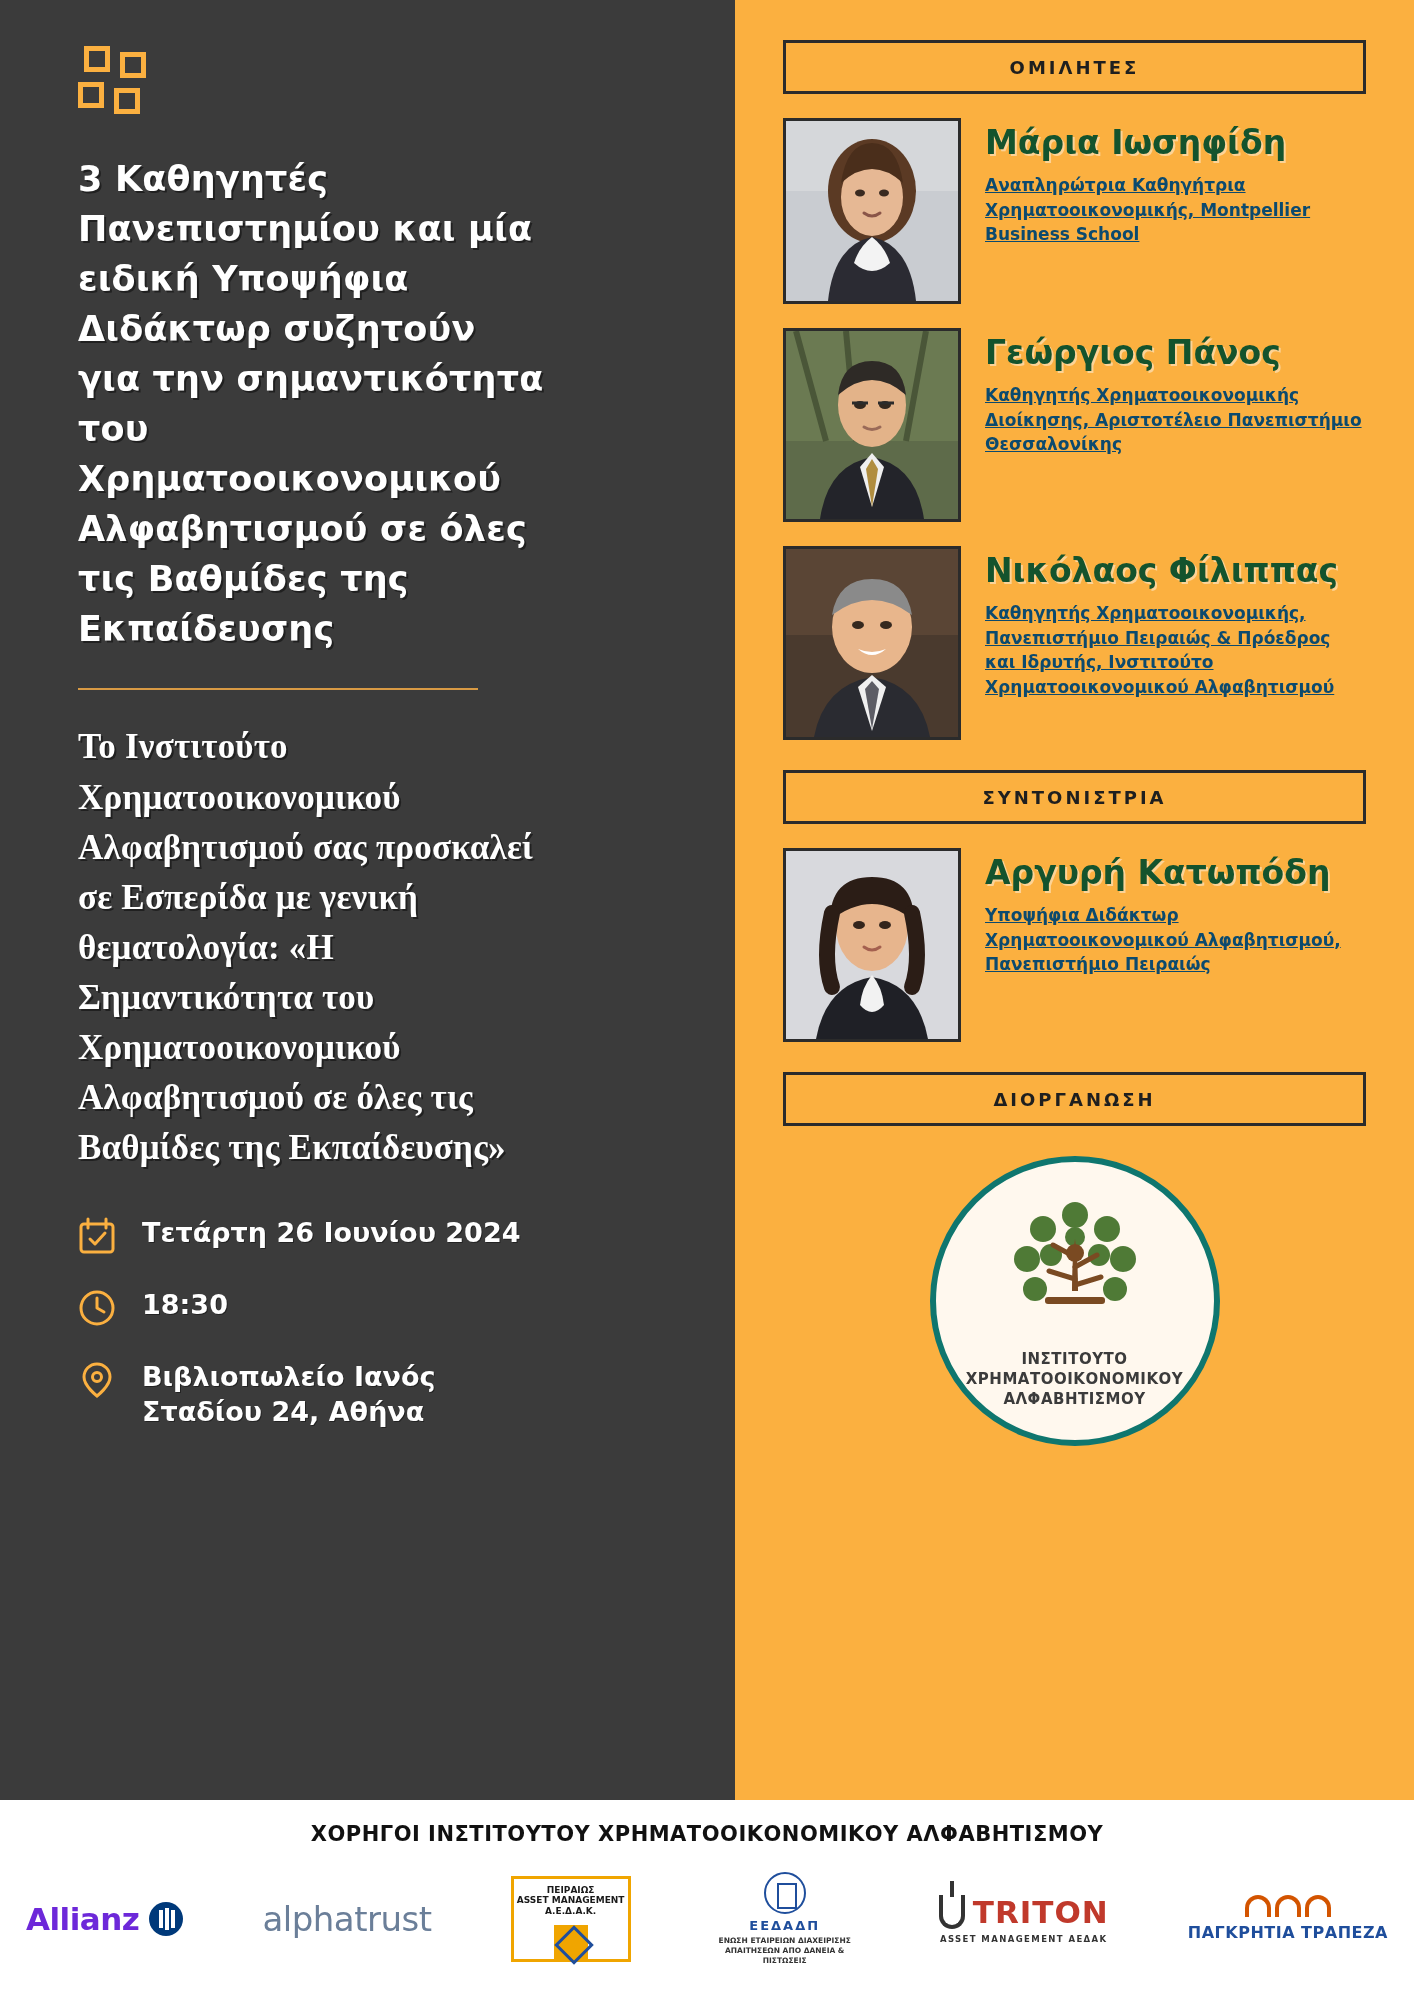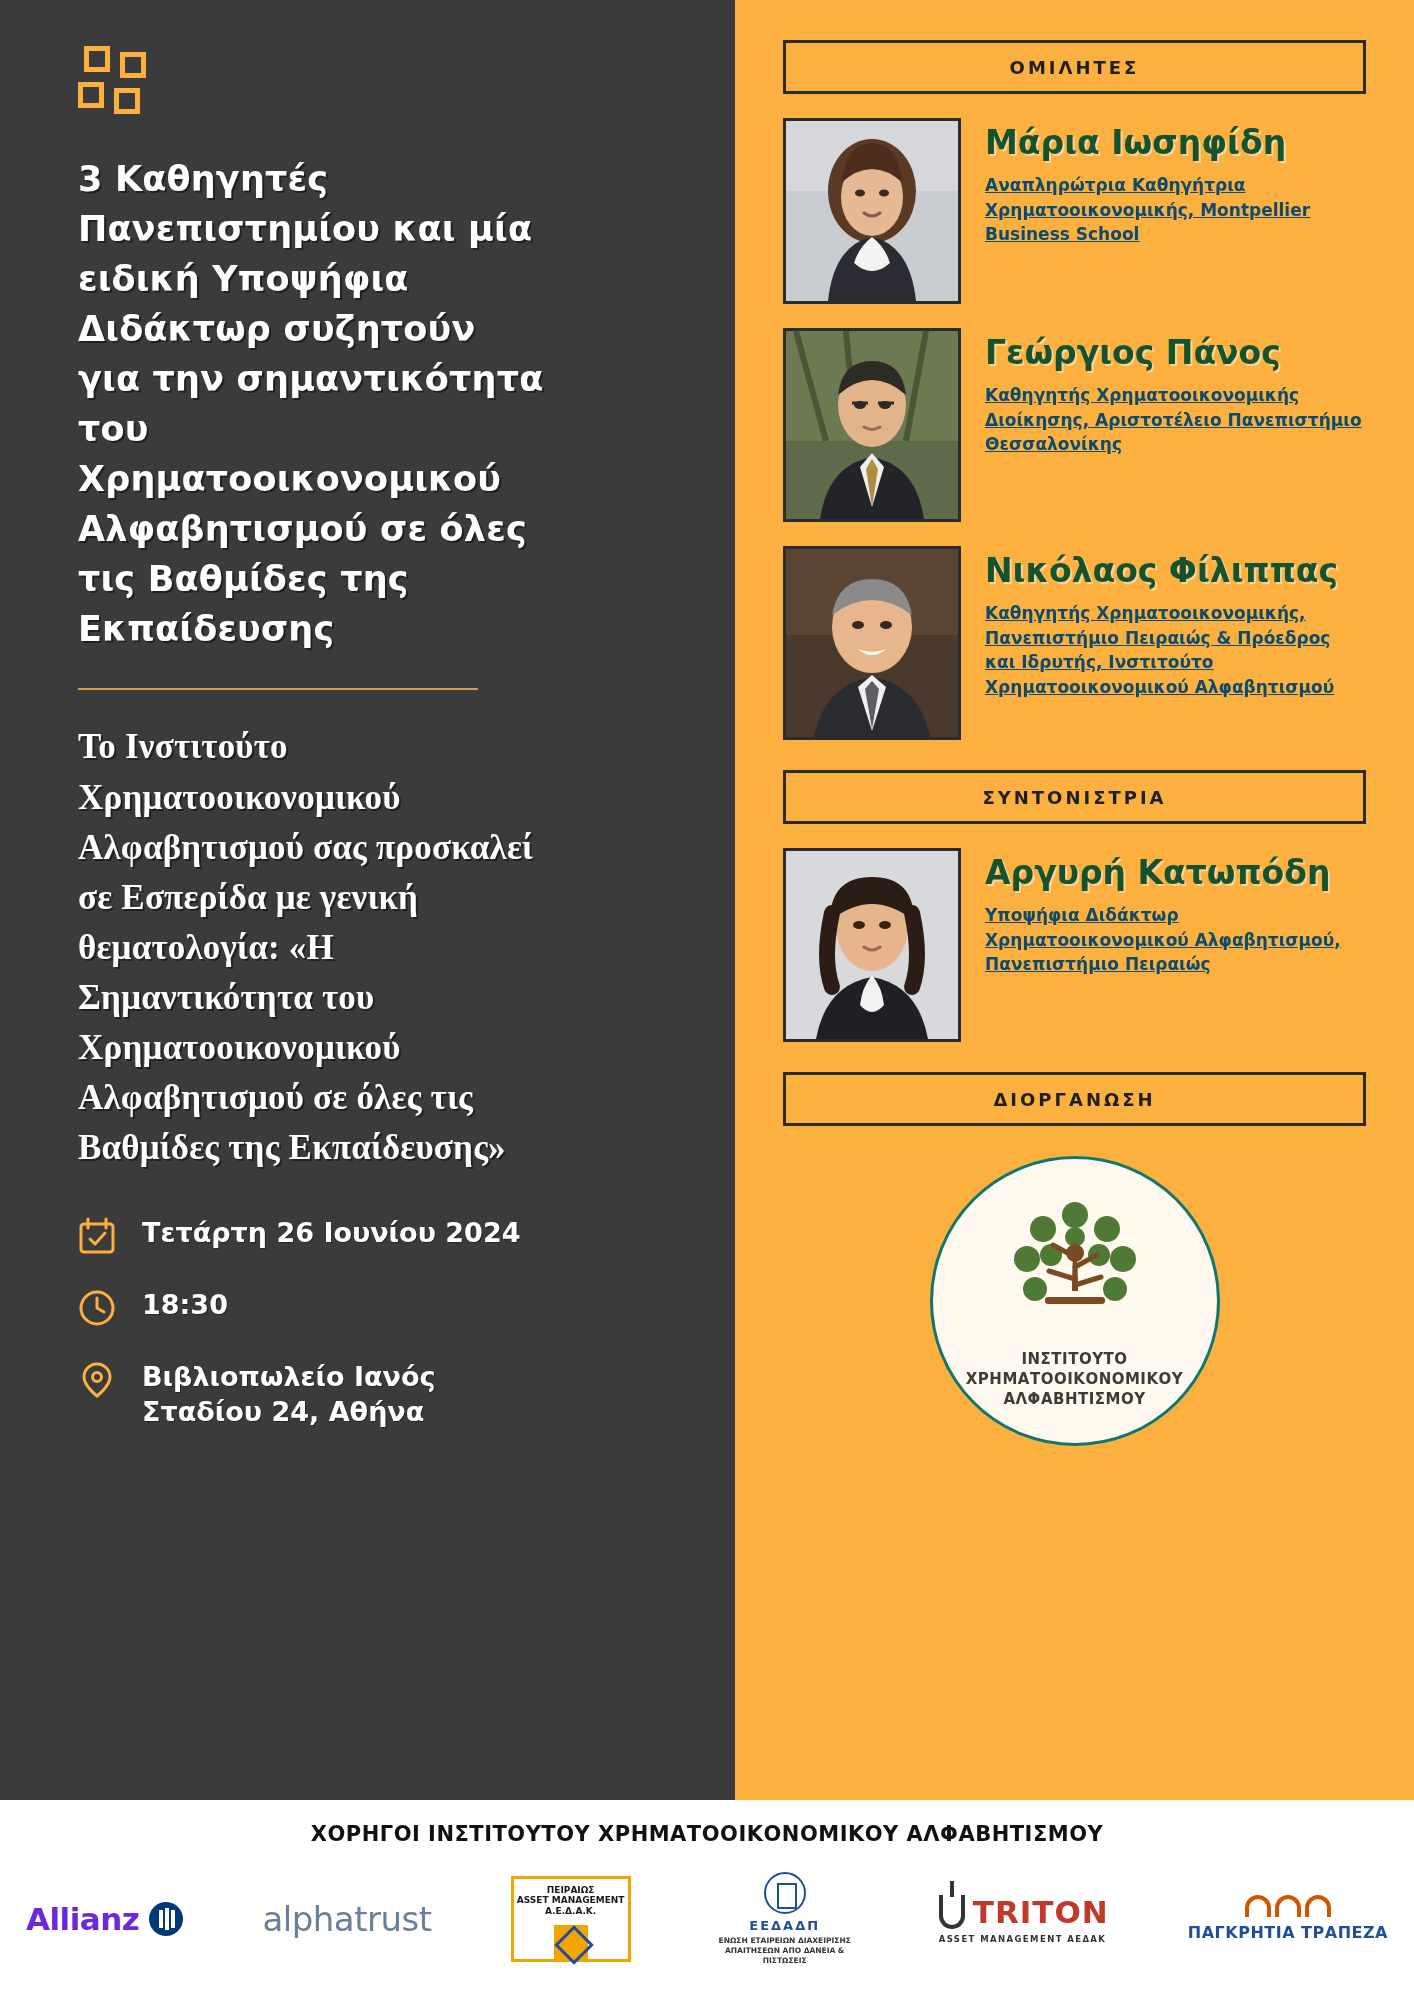--- a/index.html
+++ b/index.html
@@ -142,21 +142,21 @@
 
   .org-logo-wrap {
     margin-top: 30px;
     display: flex;
     justify-content: center;
   }
   .org-logo {
     width: 290px; height: 290px;
     border-radius: 50%;
     background: #fff8ee;
-    border: 3px solid #0f766e;
+    border: 6px solid #0f766e;
     display: flex;
     flex-direction: column;
     align-items: center;
     justify-content: center;
   }
   .org-caption {
     margin-top: 6px;
     text-align: center;
     font-size: 15px;
     font-weight: bold;
@@ -214,21 +214,21 @@
   .peiraios .t1 { font-size: 9px; font-weight: bold; color: #1a1a1a; line-height: 1.2; text-align: center; }
   .peiraios .sq { margin-top: 8px; width: 34px; height: 34px; background: #f0a500; position: relative; }
   .peiraios .sq:after { content: ""; position: absolute; left: 6px; top: 6px; width: 22px; height: 22px; border: 3px solid #1f4e9c; transform: rotate(45deg); }
 
   .eedadp { text-align: center; }
   .eedadp .badge { width: 42px; height: 42px; border: 2px solid #1f4e9c; border-radius: 50%; margin: 0 auto 4px; position: relative; }
   .eedadp .badge:after { content:""; position:absolute; left:11px; top:9px; width:16px; height:22px; border:2px solid #1f4e9c; transform: rotate(0deg);}
   .eedadp .name { font-size: 13px; font-weight: bold; color: #1f4e9c; letter-spacing: 2px; }
   .eedadp .sub { font-size: 7.5px; font-weight: bold; color: #333; line-height: 1.3; margin-top: 3px; }
 
-  .triton { text-align: left; }
+  .triton { text-align: center; }
   .triton .row { display: flex; align-items: center; gap: 8px; justify-content: center; }
   .triton .fork { width: 26px; height: 34px; border: 4px solid #333; border-top: none; border-radius: 0 0 14px 14px; position: relative; }
   .triton .fork:after { content:""; position:absolute; left: 7px; top:-14px; width:4px; height:16px; background:#333; }
   .triton .word { font-size: 31px; font-weight: bold; color: #c0392b; letter-spacing: 1px; }
   .triton .sub { font-size: 8.5px; font-weight: bold; color: #333; letter-spacing: 1.4px; margin-top: 4px; }
 
   .pagkritia { text-align: center; }
   .pagkritia .spiral { display: flex; gap: 4px; justify-content: center; margin-bottom: 6px; }
   .pagkritia .spiral i { width: 26px; height: 22px; border: 4px solid #d35400; border-bottom: none; border-radius: 13px 13px 0 0; }
   .pagkritia .nm { font-size: 16px; font-weight: bold; color: #1f4e9c; letter-spacing: 0.5px; }

